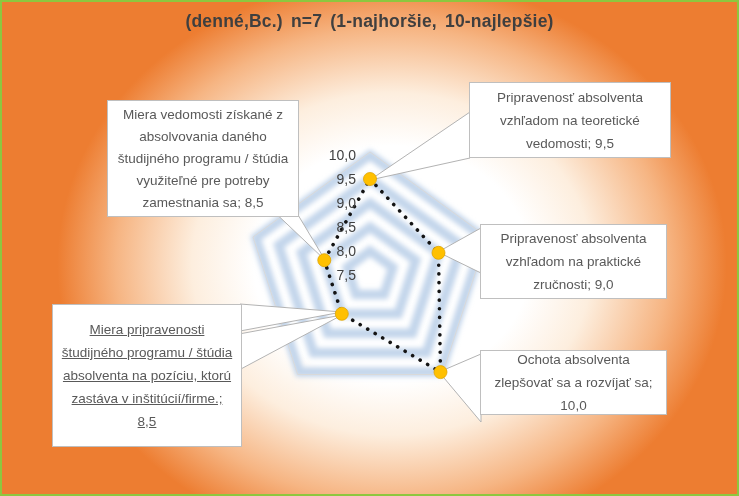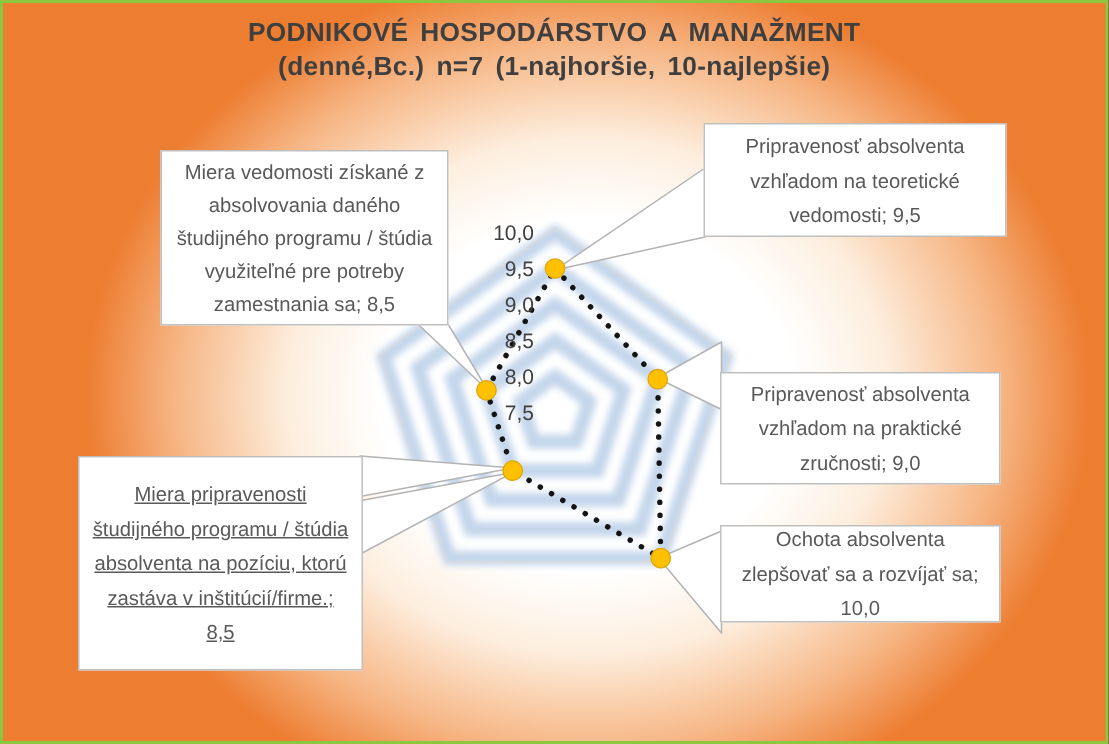--- a/index.html
+++ b/index.html
@@ -31,31 +31,30 @@
   .tick { font-family:"Liberation Sans", sans-serif; font-size:14px; fill:#404040; text-anchor:end; }
   .callout {
     position:absolute; box-sizing:border-box;
     background:#ffffff; border:1px solid #BFBFBF;
     color:#595959; font-size:13.5px; text-align:center;
     display:flex; align-items:center; justify-content:center;
     padding:3px 8px; line-height:22px;
   }
   .co1 { left:66px;  top:98px;  width:192px; height:117px;margin-left:39px; }
   .co2 { left:467px; top:80px;  width:202px; height:76px;  line-height:23px; }
-  .co3 { left:478px; top:222px; width:187px; height:75px;  line-height:23px;margin-top:24px; }
+  .co3 { left:478px; top:222px; width:187px; height:75px;  line-height:23px; }
   .co4 { left:478px; top:348px; width:187px; height:65px;  line-height:23px; }
   .co5 { left:50px;  top:302px; width:190px; height:143px; line-height:23px;text-decoration:underline; }
 </style>
 </head>
 <body>
 
 <div class="stage">
 
   <div class="title">
-    <div>PODNIKOVÉ HOSPODÁRSTVO A MANAŽMENT</div>
     <div>(denné,Bc.) n=7 (1-najhoršie, 10-najlepšie)</div>
   </div>
 
   <svg class="chart-svg" width="735" height="492" viewBox="0 0 735 492">
     <defs>
       <filter id="glow" x="-60%" y="-60%" width="220%" height="220%">
         <feGaussianBlur stdDeviation="2.4"></feGaussianBlur>
       </filter>
     </defs>
 

